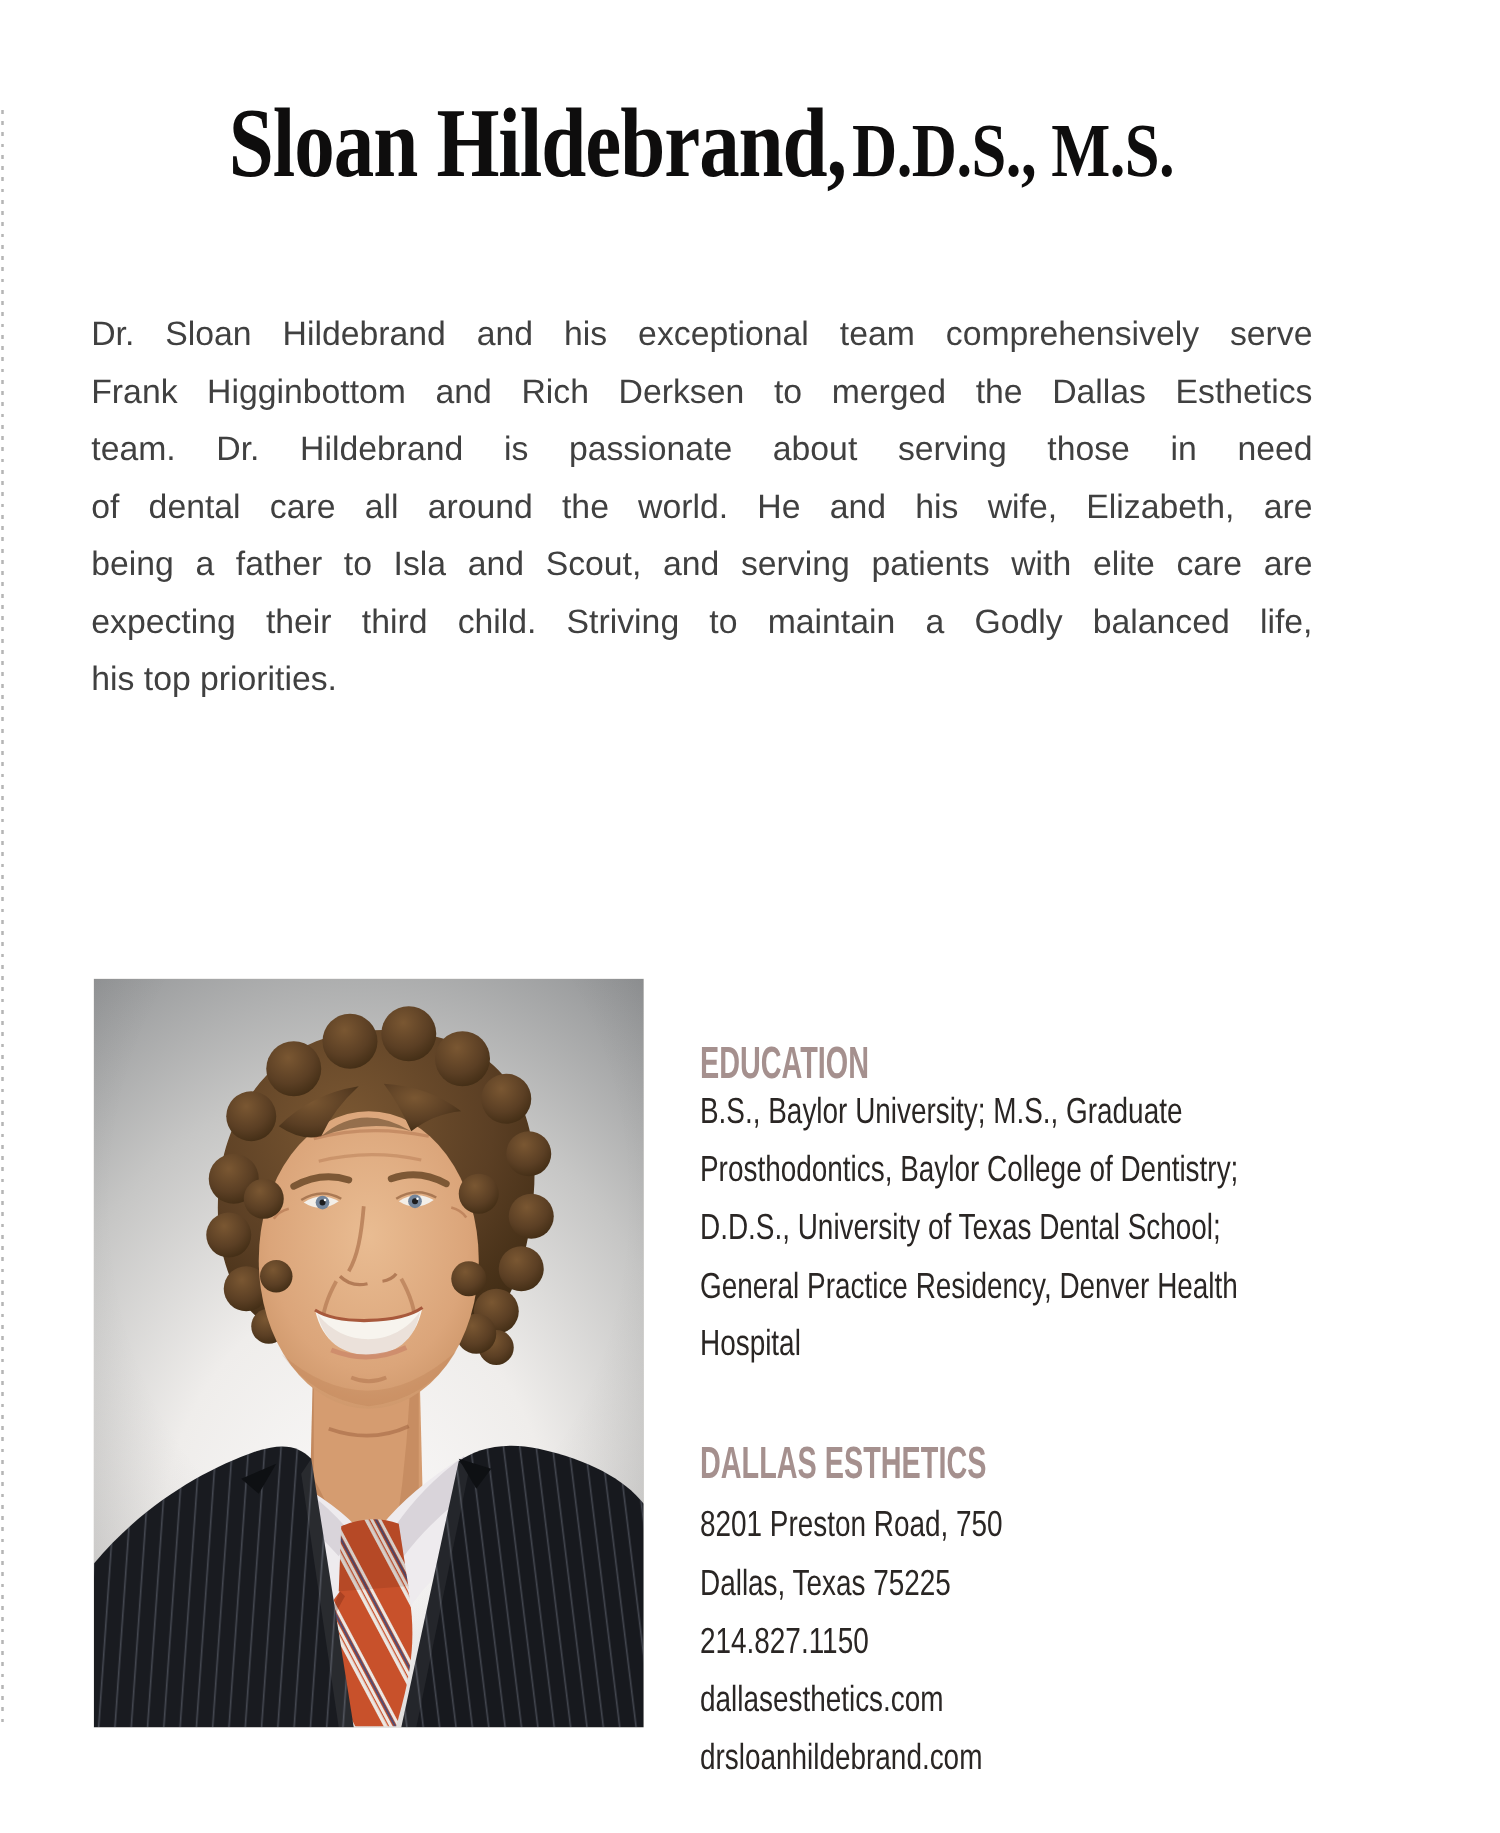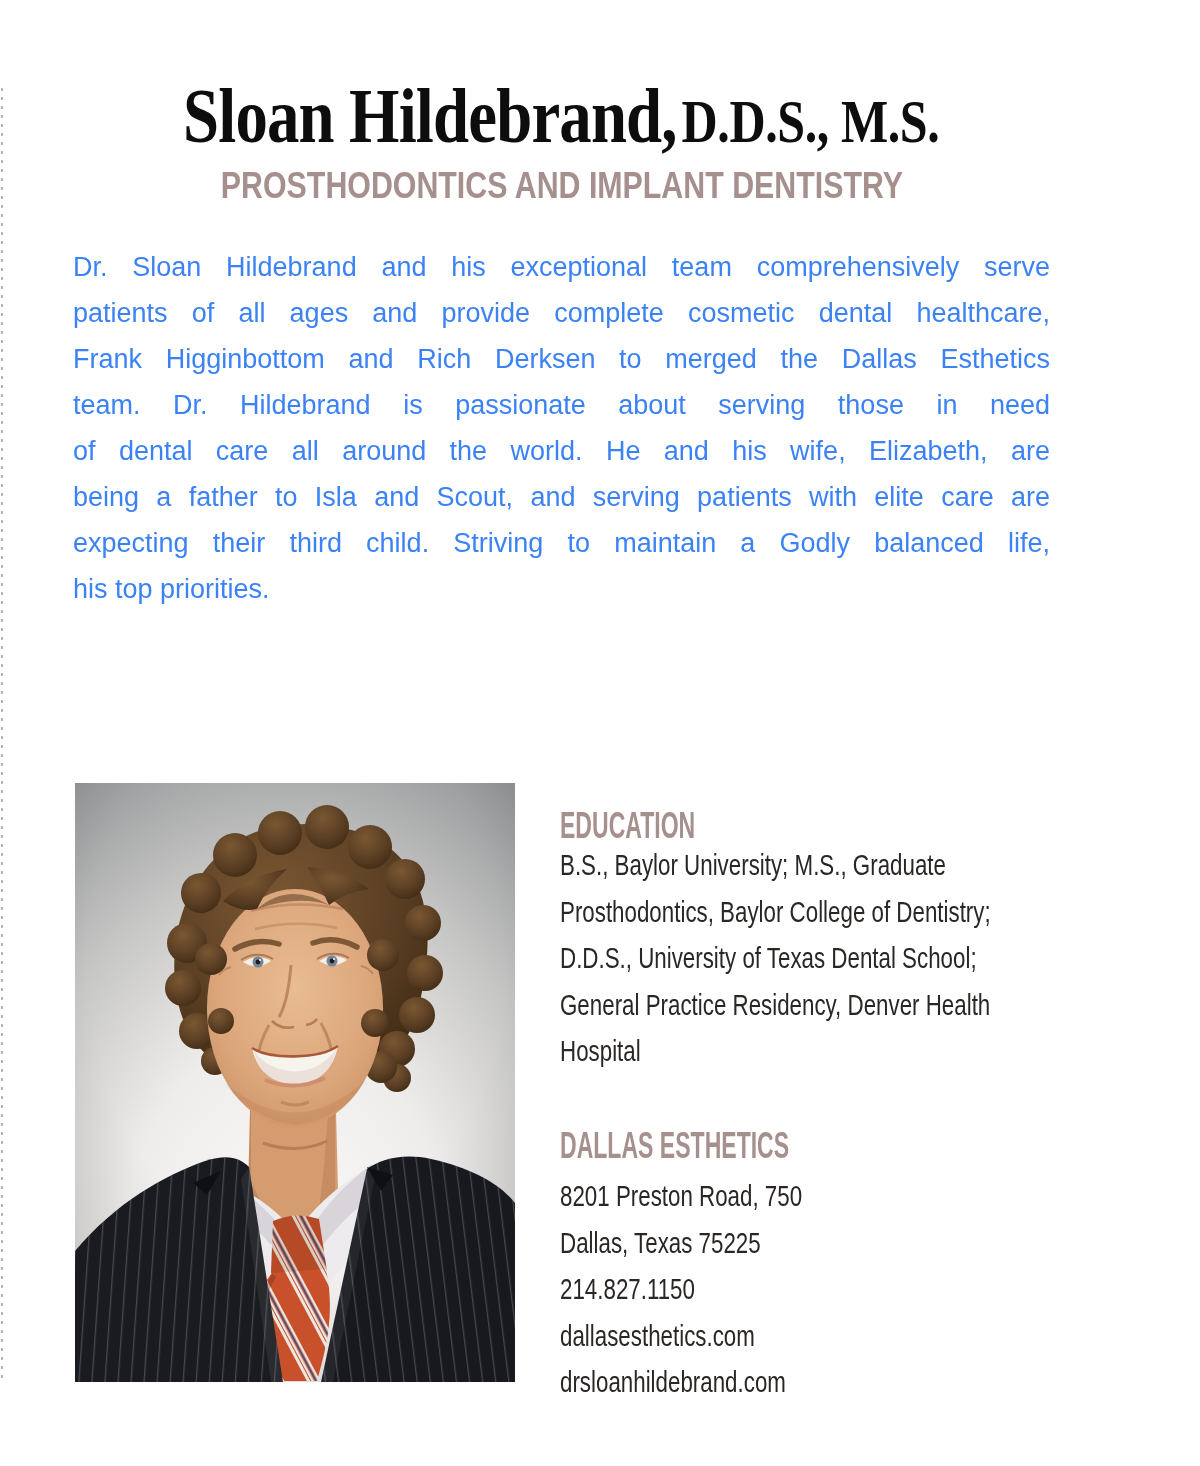--- a/index.html
+++ b/index.html
@@ -31,32 +31,32 @@
   .subtitle-row{margin-top:2px;}
   .subtitle{
     display:inline-block;white-space:nowrap;
     font-weight:700;font-size:37px;line-height:40px;
     color:var(--accent,#a5908e);
     transform:scaleX(.82);transform-origin:center;
   }
 
   .bio{
     position:absolute;left:73px;top:244px;width:977px;
-    font-size:27px;line-height:46px;color:#3b82f6;
+    font-size:27px;line-height:46px;color:#404040;
   }
   .bio .bio-line{text-align:justify;text-align-last:justify;text-justify:inter-word;}
   .bio .bio-line:last-child{text-align-last:left;}
 
   .photo{
     position:absolute;left:75px;top:783px;width:440px;height:599px;
     overflow:hidden;background:#c9c7c4;
   }
   .photo svg{display:block;}
 
-  .right-col{position:absolute;left:560px;top:784px;width:490px;height:599px;}
+  .right-col{position:absolute;left:560px;top:808px;width:490px;height:599px;}
   .section-heading{
     position:absolute;left:0;white-space:nowrap;
     font-weight:700;font-size:36px;line-height:38px;
     color:var(--accent,#a5908e);
     transform:scaleX(.64);transform-origin:left center;
   }
   .heading-education{top:23px;}
   .heading-practice{top:343px;}
   .col-lines{
     position:absolute;left:0;width:700px;
@@ -71,28 +71,24 @@
 <body>
 
 <div class="page">
 
   <div class="edge-mark"></div>
 
   <div class="header">
     <div>
       <span class="title"><span>Sloan Hildebrand,</span><span class="cred">D.D.S., M.S.</span></span>
     </div>
-    <div class="subtitle-row">
-      <span class="subtitle">PROSTHODONTICS AND IMPLANT DENTISTRY</span>
-    </div>
   </div>
 
   <div class="bio">
       <div class="bio-line">Dr. Sloan Hildebrand and his exceptional team comprehensively serve</div>
-      <div class="bio-line">patients of all ages and provide complete cosmetic dental healthcare,</div>
       <div class="bio-line">Frank Higginbottom and Rich Derksen to merged the Dallas Esthetics</div>
       <div class="bio-line">team. Dr. Hildebrand is passionate about serving those in need</div>
       <div class="bio-line">of dental care all around the world. He and his wife, Elizabeth, are</div>
       <div class="bio-line">being a father to Isla and Scout, and serving patients with elite care are</div>
       <div class="bio-line">expecting their third child. Striving to maintain a Godly balanced life,</div>
       <div class="bio-line">his top priorities.</div>
     </div>
 
   <div class="photo">
     <svg width="440" height="599" viewBox="0 0 440 599" xmlns="http://www.w3.org/2000/svg" role="img" aria-label="Portrait of Dr. Sloan Hildebrand, smiling, curly brown hair, dark pinstripe suit, white shirt, red striped tie">

